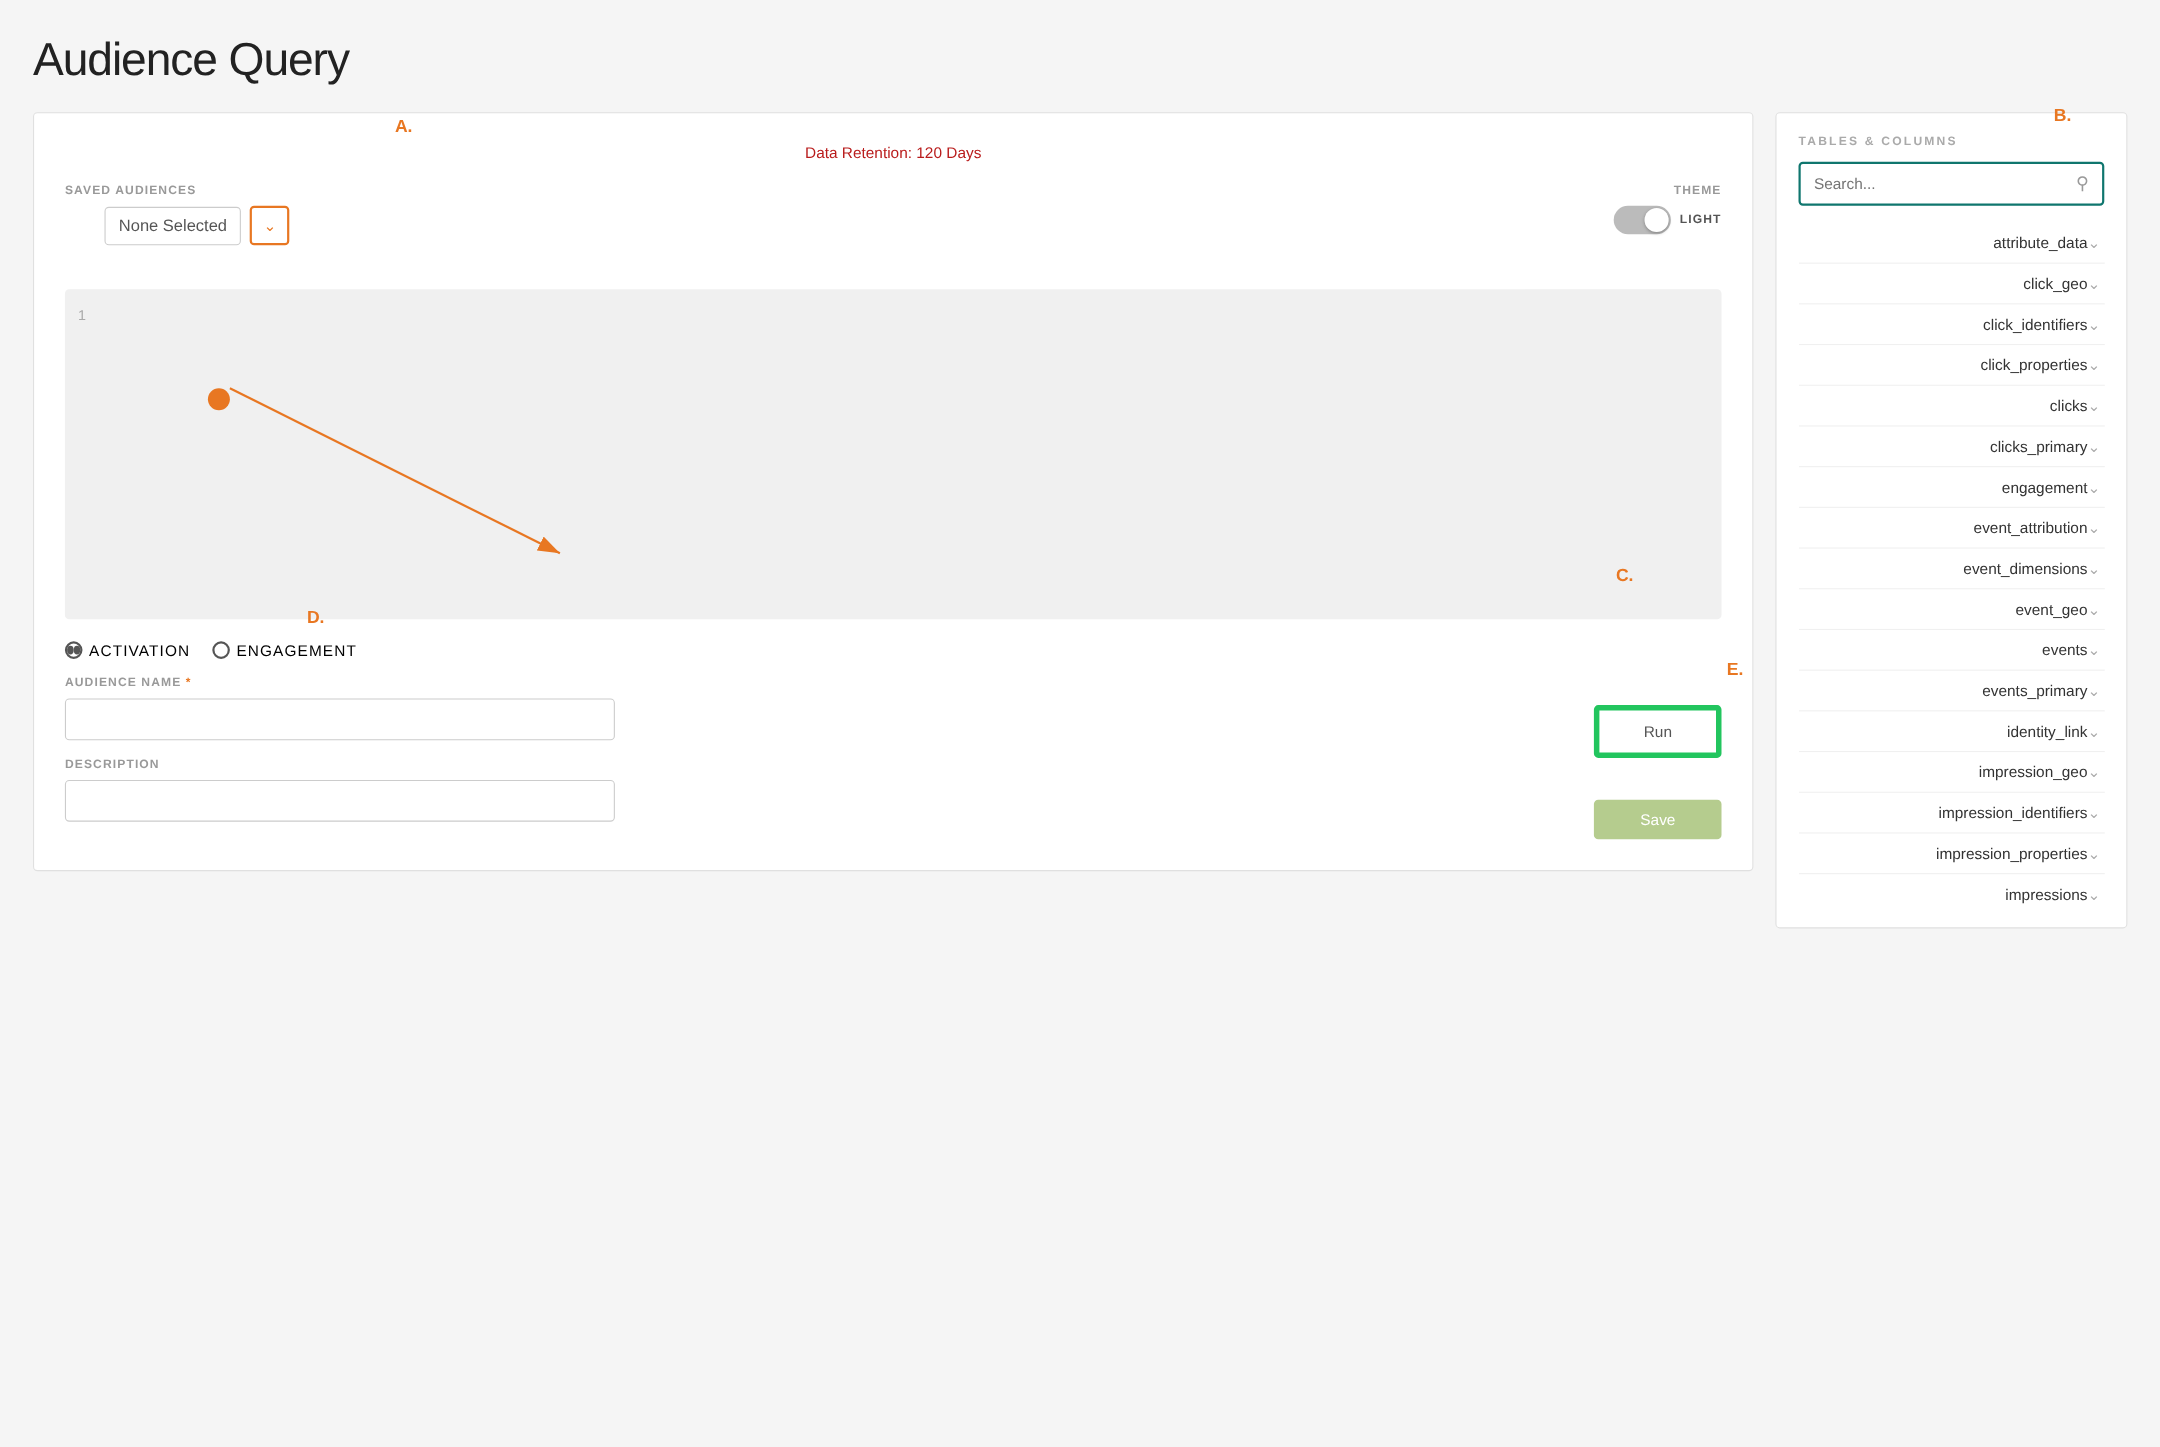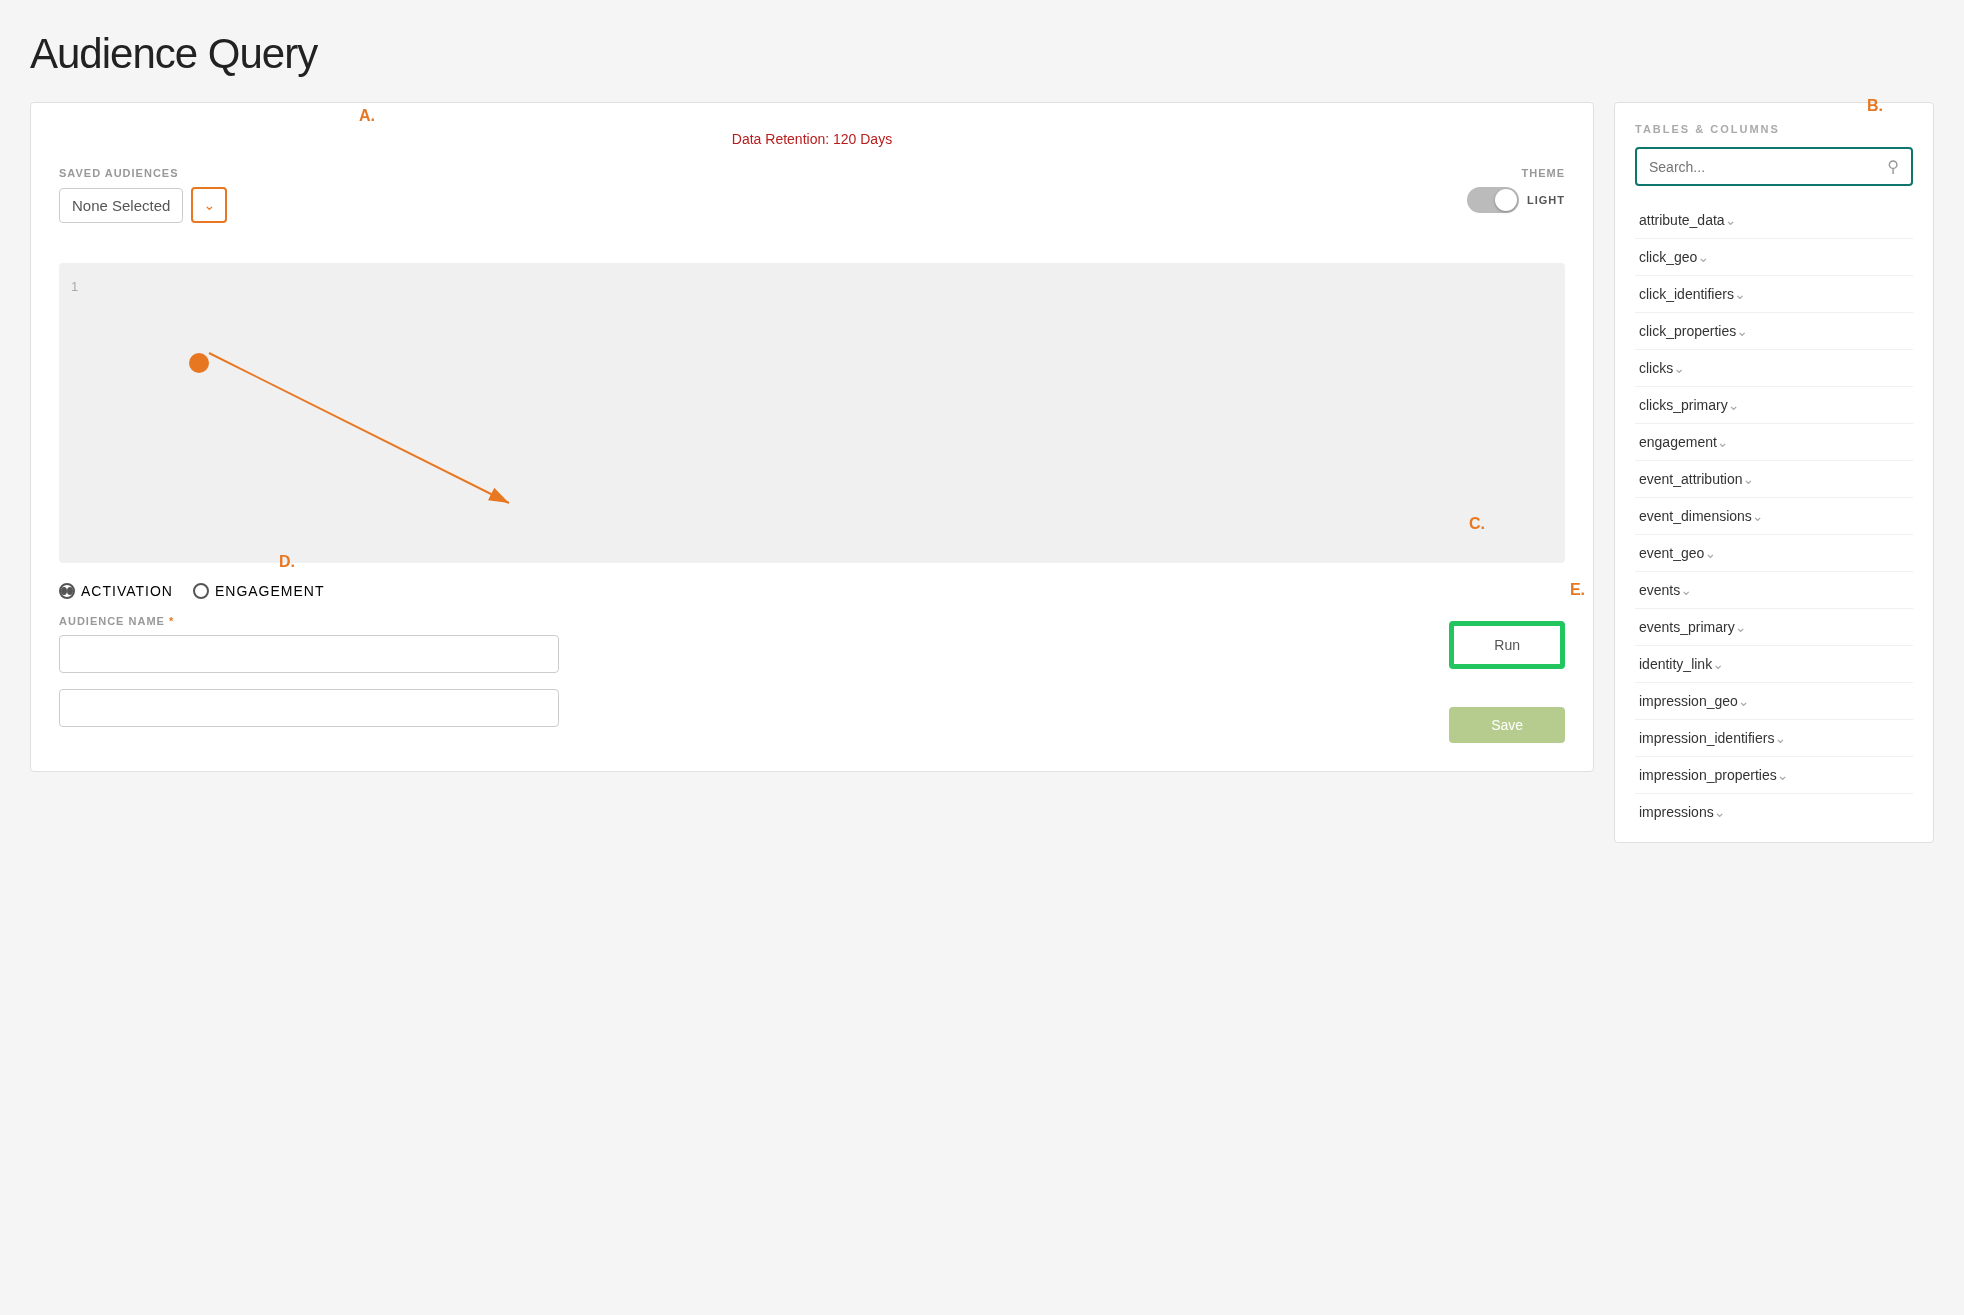--- a/index.html
+++ b/index.html
@@ -43,20 +43,21 @@
       font-weight: 600;
       color: #999;
       letter-spacing: 1px;
       text-transform: uppercase;
       margin-bottom: 8px;
     }
     .saved-audiences-row {
       display: flex;
       align-items: center;
       justify-content: space-between;
+      margin-left: 36px;
     }
     .saved-audiences-dropdown {
       display: flex;
       align-items: center;
       border: 1px solid #ccc;
       border-radius: 4px;
       padding: 8px 12px;
       background: #fff;
       cursor: pointer;
       max-width: 320px;
@@ -248,21 +249,21 @@
       color: #999;
       font-size: 16px;
     }
     .table-list {
       max-height: 620px;
       overflow-y: auto;
     }
     .table-item {
       display: flex;
       align-items: center;
-      justify-content: flex-start;
+      justify-content: flex-end;
       padding: 10px 4px;
       border-bottom: 1px solid #f0f0f0;
       cursor: pointer;
     }
     .table-item-name {
       font-size: 14px;
       color: #333;
     }
     .chevron-icon {
       color: #aaa;
@@ -376,20 +377,21 @@
       <div class="form-bottom-row">
         <div class="form-fields">
           <div class="audience-name-section">
             <div class="section-label">
               <span>AUDIENCE NAME</span>
               <span class="required-star">*</span>
             </div>
             <input type="text" class="input-field" placeholder="" style="">
           </div>
           <div class="description-section">
+            <div class="section-label">DESCRIPTION</div>
             <input type="text" class="input-field" placeholder="" style="">
           </div>
         </div>
         <div class="buttons-col" style="position:relative;">
 
           <span style="position:absolute; top:-40px; right:-20px; color:#e87722; font-weight:700; font-size:16px;">E.</span>
           <button class="btn-run">Run</button>
           <button class="btn-save">Save</button>
         </div>
       </div>

